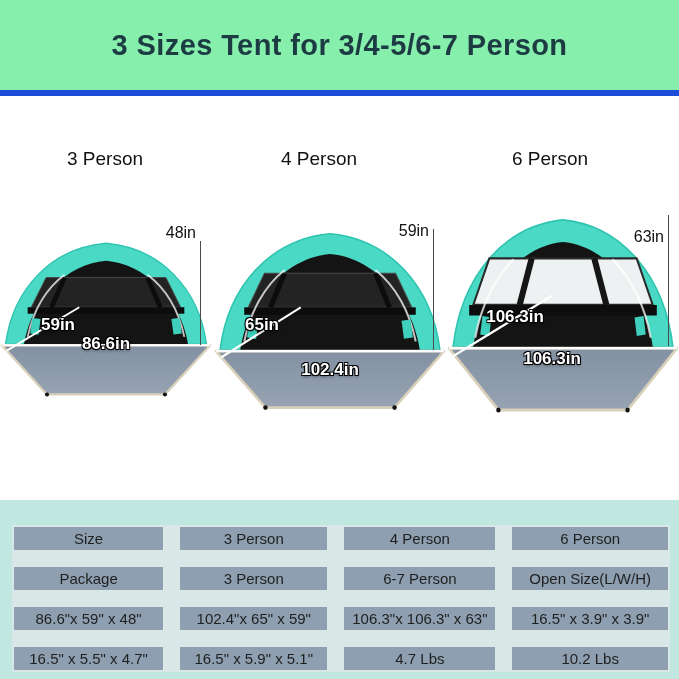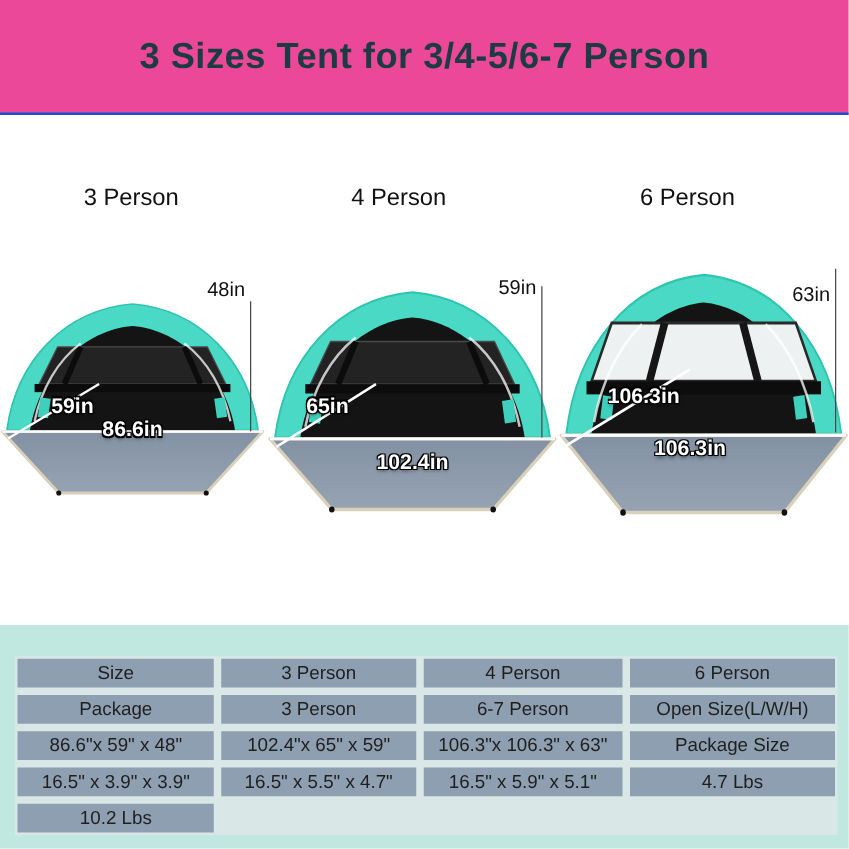--- a/index.html
+++ b/index.html
@@ -4,21 +4,21 @@
 <style>
   html,body{margin:0;padding:0;}
   body{
     width:679px;height:679px;position:relative;overflow:hidden;
     background:#ffffff;
     font-family:"Liberation Sans", sans-serif;
   }
   
   .banner{
     position:absolute;left:0;top:0;width:679px;height:90px;
-    background:#ec4899;border-bottom:2px solid #1d4ed8;
+    background:#86efac;border-bottom:6px solid #1d4ed8;
     display:flex;align-items:center;justify-content:center;
   }
   .banner h1{
     margin:0;font-size:29px;font-weight:bold;color:#1d3b43;letter-spacing:.4px;
   }
   
   .tent-caption{
     position:absolute;top:148px;width:110px;text-align:center;
     font-size:19px;color:#111;
   }
@@ -36,21 +36,21 @@
   
   .footer-section{
     position:absolute;left:0;top:500px;width:679px;height:179px;
     background:#c0e7e0;
   }
   .spec-table{
     position:absolute;left:12px;top:25px;width:654px;
     display:grid;
     grid-template-columns:161fr 159fr 163fr 168fr;
     grid-auto-rows:23px;
-    gap:6px;padding:2px;background:#d9e7e7;
+    gap:17px;padding:2px;background:#d9e7e7;
   }
   .spec-cell{
     background:#8e9fb1;color:#1f1f1f;font-size:15px;
     display:flex;align-items:center;justify-content:center;
     white-space:nowrap;overflow:hidden;
   }
 </style>
 </head>
 <body>
 
@@ -156,21 +156,20 @@
 
     <div class="spec-cell">Package</div>
     <div class="spec-cell">3 Person</div>
     <div class="spec-cell">6-7 Person</div>
 
     <div class="spec-cell">Open Size(L/W/H)</div>
     <div class="spec-cell">86.6"x 59" x 48"</div>
     <div class="spec-cell">102.4"x 65" x 59"</div>
     <div class="spec-cell">106.3"x 106.3" x 63"</div>
 
-    <div class="spec-cell">Package Size</div>
     <div class="spec-cell">16.5" x 3.9" x 3.9"</div>
     <div class="spec-cell">16.5" x 5.5" x 4.7"</div>
     <div class="spec-cell">16.5" x 5.9" x 5.1"</div>
 
     <div class="spec-cell">4.7 Lbs</div>
     <div class="spec-cell">10.2 Lbs</div>
   </div>
 </div>
 
 </body></html>

